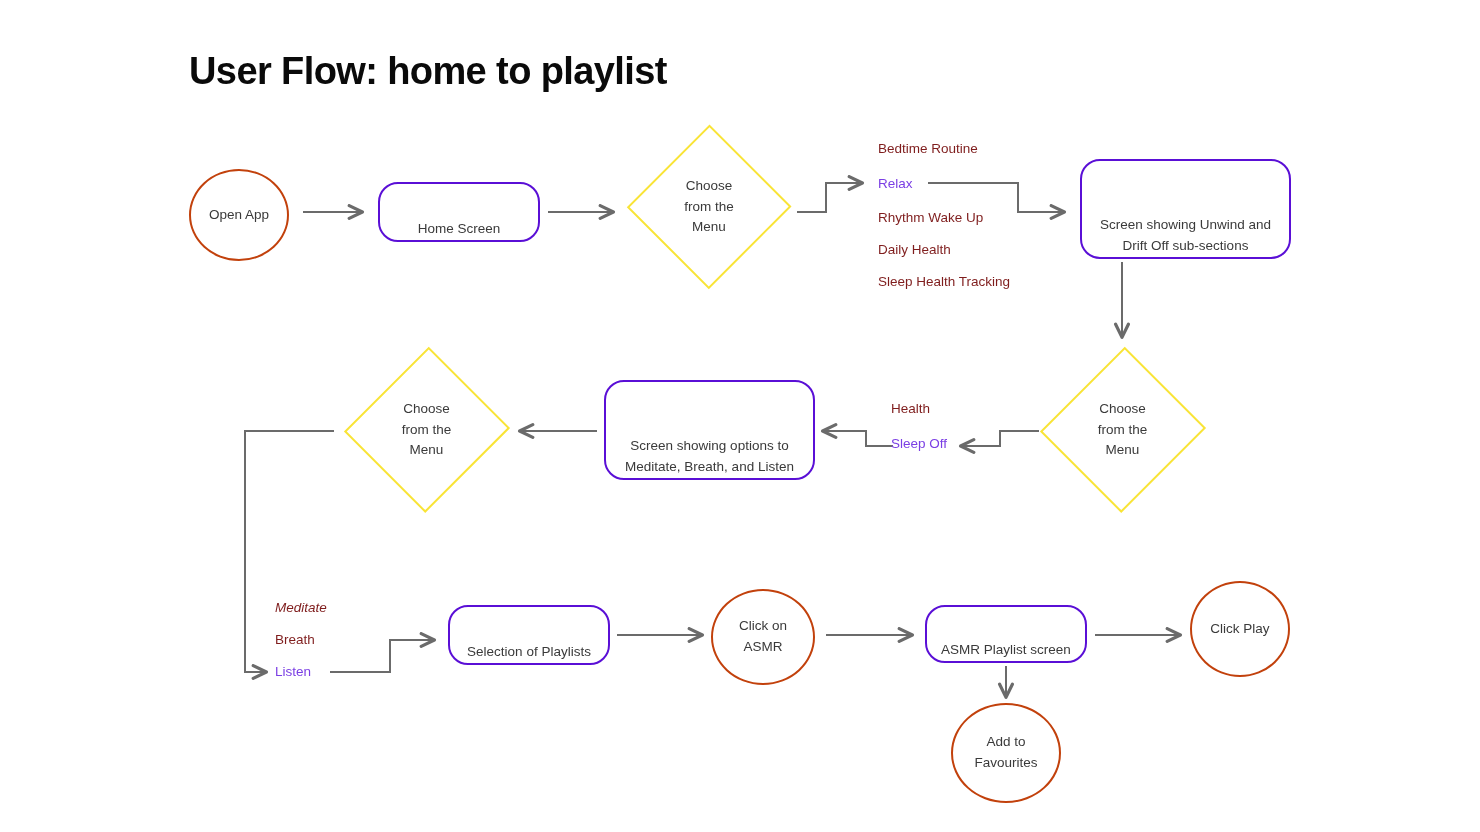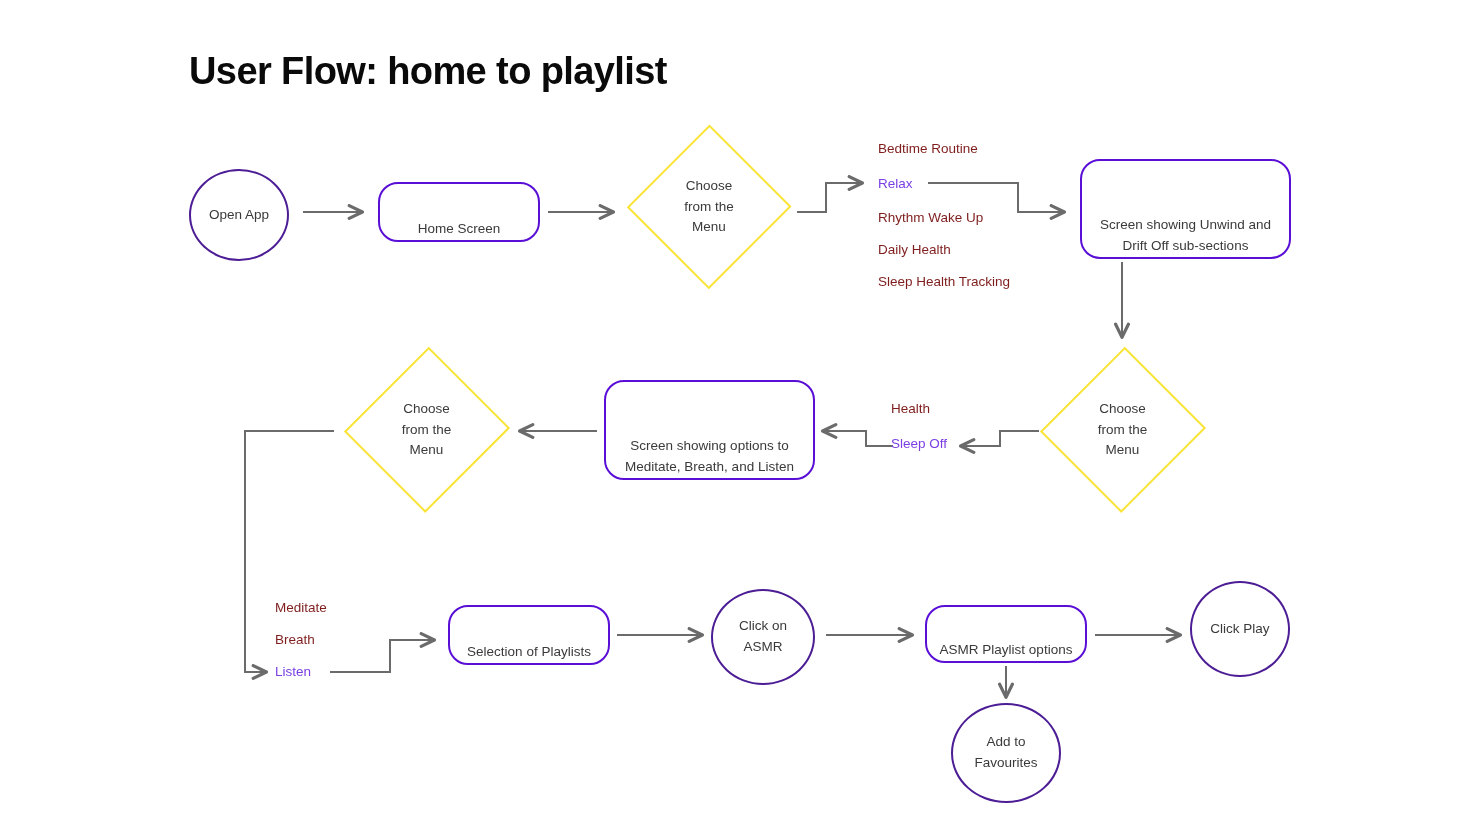--- a/index.html
+++ b/index.html
@@ -48,21 +48,21 @@
     display: flex;
     align-items: center;
     justify-content: center;
     text-align: center;
     color: #3a3a3a;
     font-size: 13.5px;
     line-height: 1.55;
   }
 
   .node.ellipse {
-    border: 2px solid #4c1d95;
+    border: 2px solid #c2410c;
     border-radius: 50%;
   }
 
   .node.rect {
     border: 2.5px solid #5a0fd6;
     border-radius: 20px;
     align-items: flex-end;
   }
 
   .node.diamond {
@@ -181,35 +181,35 @@
 Meditate, Breath, and Listen</span>
   </div>
 
   <div class="node diamond" style="left:345px; top:345px; width:163px; height:170px;">
     <span class="dia-shape"></span>
     <span class="dia-label" style="white-space:pre-line;">Choose
 from the
 Menu</span>
   </div>
 
-  <div class="text-label" style="left:275px; top:601px;">Meditate</div>
+  <div class="text-label" style="left:275px; top:601px;font-style:italic;">Meditate</div>
   <div class="text-label" style="left:275px; top:633px;">Breath</div>
   <div class="text-label accent" style="left:275px; top:665px;">Listen</div>
 
   <div class="node rect" style="left:448px; top:605px; width:162px; height:60px;">
     <span>Selection of Playlists</span>
   </div>
 
   <div class="node ellipse" style="left:711px; top:589px; width:104px; height:96px;">
     <span style="white-space:pre-line;">Click on
 ASMR</span>
   </div>
 
   <div class="node rect" style="left:925px; top:605px; width:162px; height:58px;">
-    <span>ASMR Playlist options</span>
+    <span>ASMR Playlist screen</span>
   </div>
 
   <div class="node ellipse" style="left:1190px; top:581px; width:100px; height:96px;">
     <span>Click Play</span>
   </div>
 
   <div class="node ellipse" style="left:951px; top:703px; width:110px; height:100px;">
     <span style="white-space:pre-line;">Add to
 Favourites</span>
   </div>

